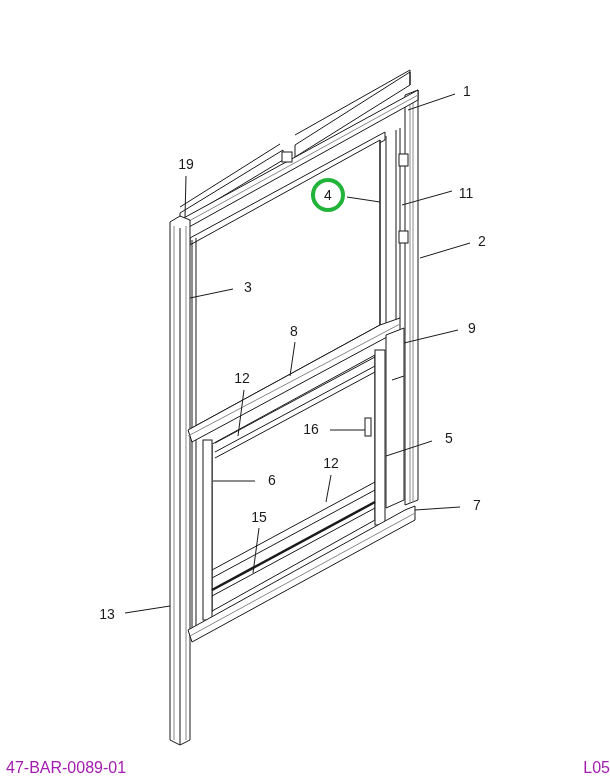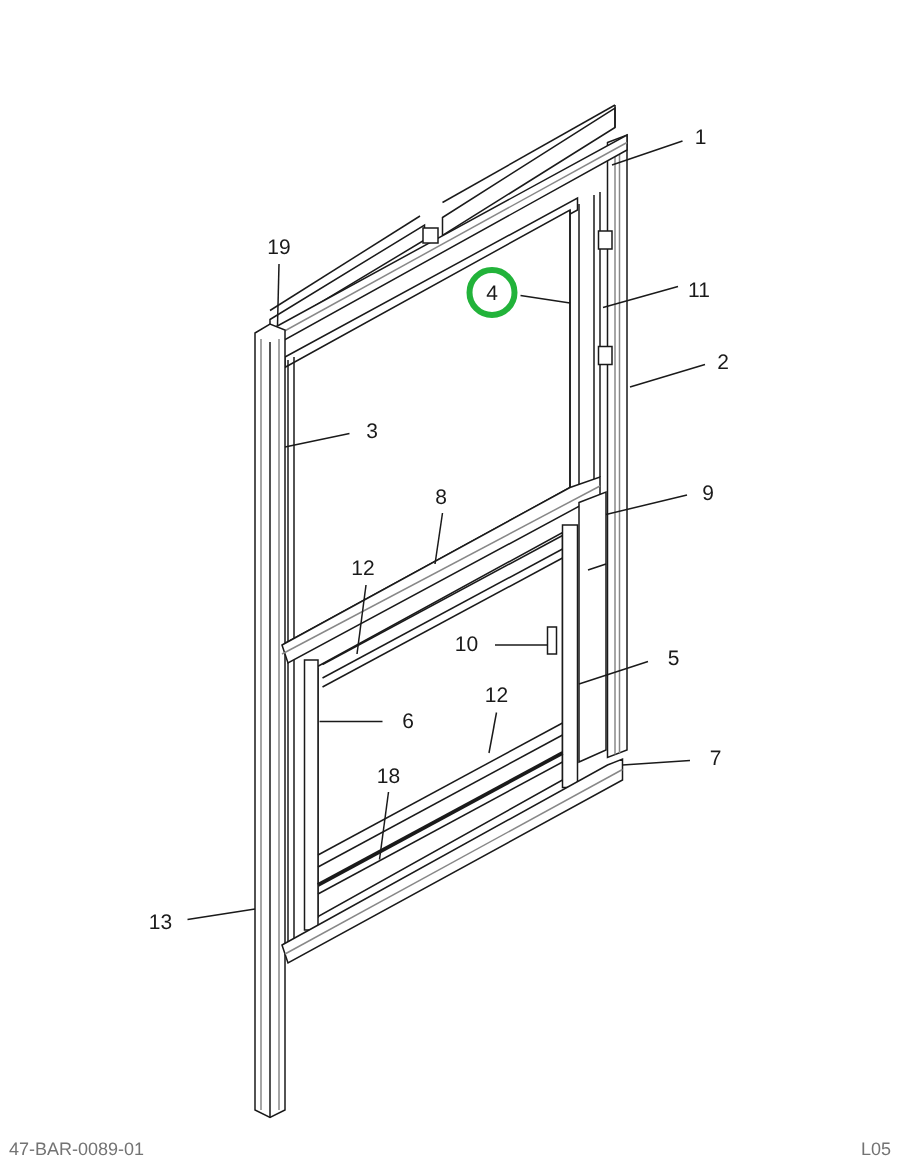--- a/index.html
+++ b/index.html
@@ -1,21 +1,21 @@
 <!DOCTYPE html>
 <html><head>
 <meta charset="utf-8">
 <style>
   html, body { margin: 0; padding: 0; background: #ffffff; }
   body { width: 610px; height: 777px; position: relative; overflow: hidden; font-family: "Liberation Sans", sans-serif; }
   #diagram { position: absolute; left: 0; top: 0; width: 610px; height: 777px; }
   .callout { position: absolute; font-size: 14px; color: #1a1a1a; line-height: 14px; transform: translate(-50%, -50%); white-space: nowrap; }
-  .footer { position: absolute; top: 759px; font-size: 12px; color: #737373; }
+  .footer { position: absolute; top: 759px; font-size: 16px; color: #a21caf; }
   #footer-left { left: 6px; }
-  #footer-right { right: 16px; text-align: center; }
+  #footer-right { right: 0; text-align: center; }
   .highlight-ring { position: absolute; width: 34px; height: 34px; border: 4px solid #22b33a; border-radius: 50%; transform: translate(-50%, -50%); box-sizing: border-box; }
 </style>
 </head>
 <body>
 
 <svg id="diagram" viewBox="0 0 610 777" xmlns="http://www.w3.org/2000/svg" fill="none" stroke="#1a1a1a" stroke-width="1">
 
   <g>
     <polygon points="180,213 283,150 283,160 180,222" fill="#fff"></polygon>
     <line x1="180" y1="207" x2="280" y2="144"></line>
@@ -120,22 +120,22 @@
 
 <div class="callout" style="left:467px; top:91px;">1</div>
 <div class="callout" style="left:482px; top:241px;">2</div>
 <div class="callout" style="left:248px; top:287px;">3</div>
 <div class="callout" style="left:328px; top:195px;">4</div>
 <div class="callout" style="left:449px; top:438px;">5</div>
 <div class="callout" style="left:272px; top:480px;">6</div>
 <div class="callout" style="left:477px; top:505px;">7</div>
 <div class="callout" style="left:294px; top:331px;">8</div>
 <div class="callout" style="left:472px; top:328px;">9</div>
-<div class="callout" style="left:311px; top:429px;">10</div>
+<div class="callout" style="left:311px; top:429px;">16</div>
 <div class="callout" style="left:466px; top:193px;">11</div>
 <div class="callout" style="left:242px; top:378px;">12</div>
 <div class="callout" style="left:331px; top:463px;">12</div>
 <div class="callout" style="left:107px; top:614px;text-align:right;">13</div>
 <div class="callout" style="left:186px; top:164px;">19</div>
-<div class="callout" style="left:259px; top:517px;">18</div>
+<div class="callout" style="left:259px; top:517px;">15</div>
 
 <div class="footer" id="footer-left">47-BAR-0089-01</div>
 <div class="footer" id="footer-right">L05</div>
 
 </body></html>

